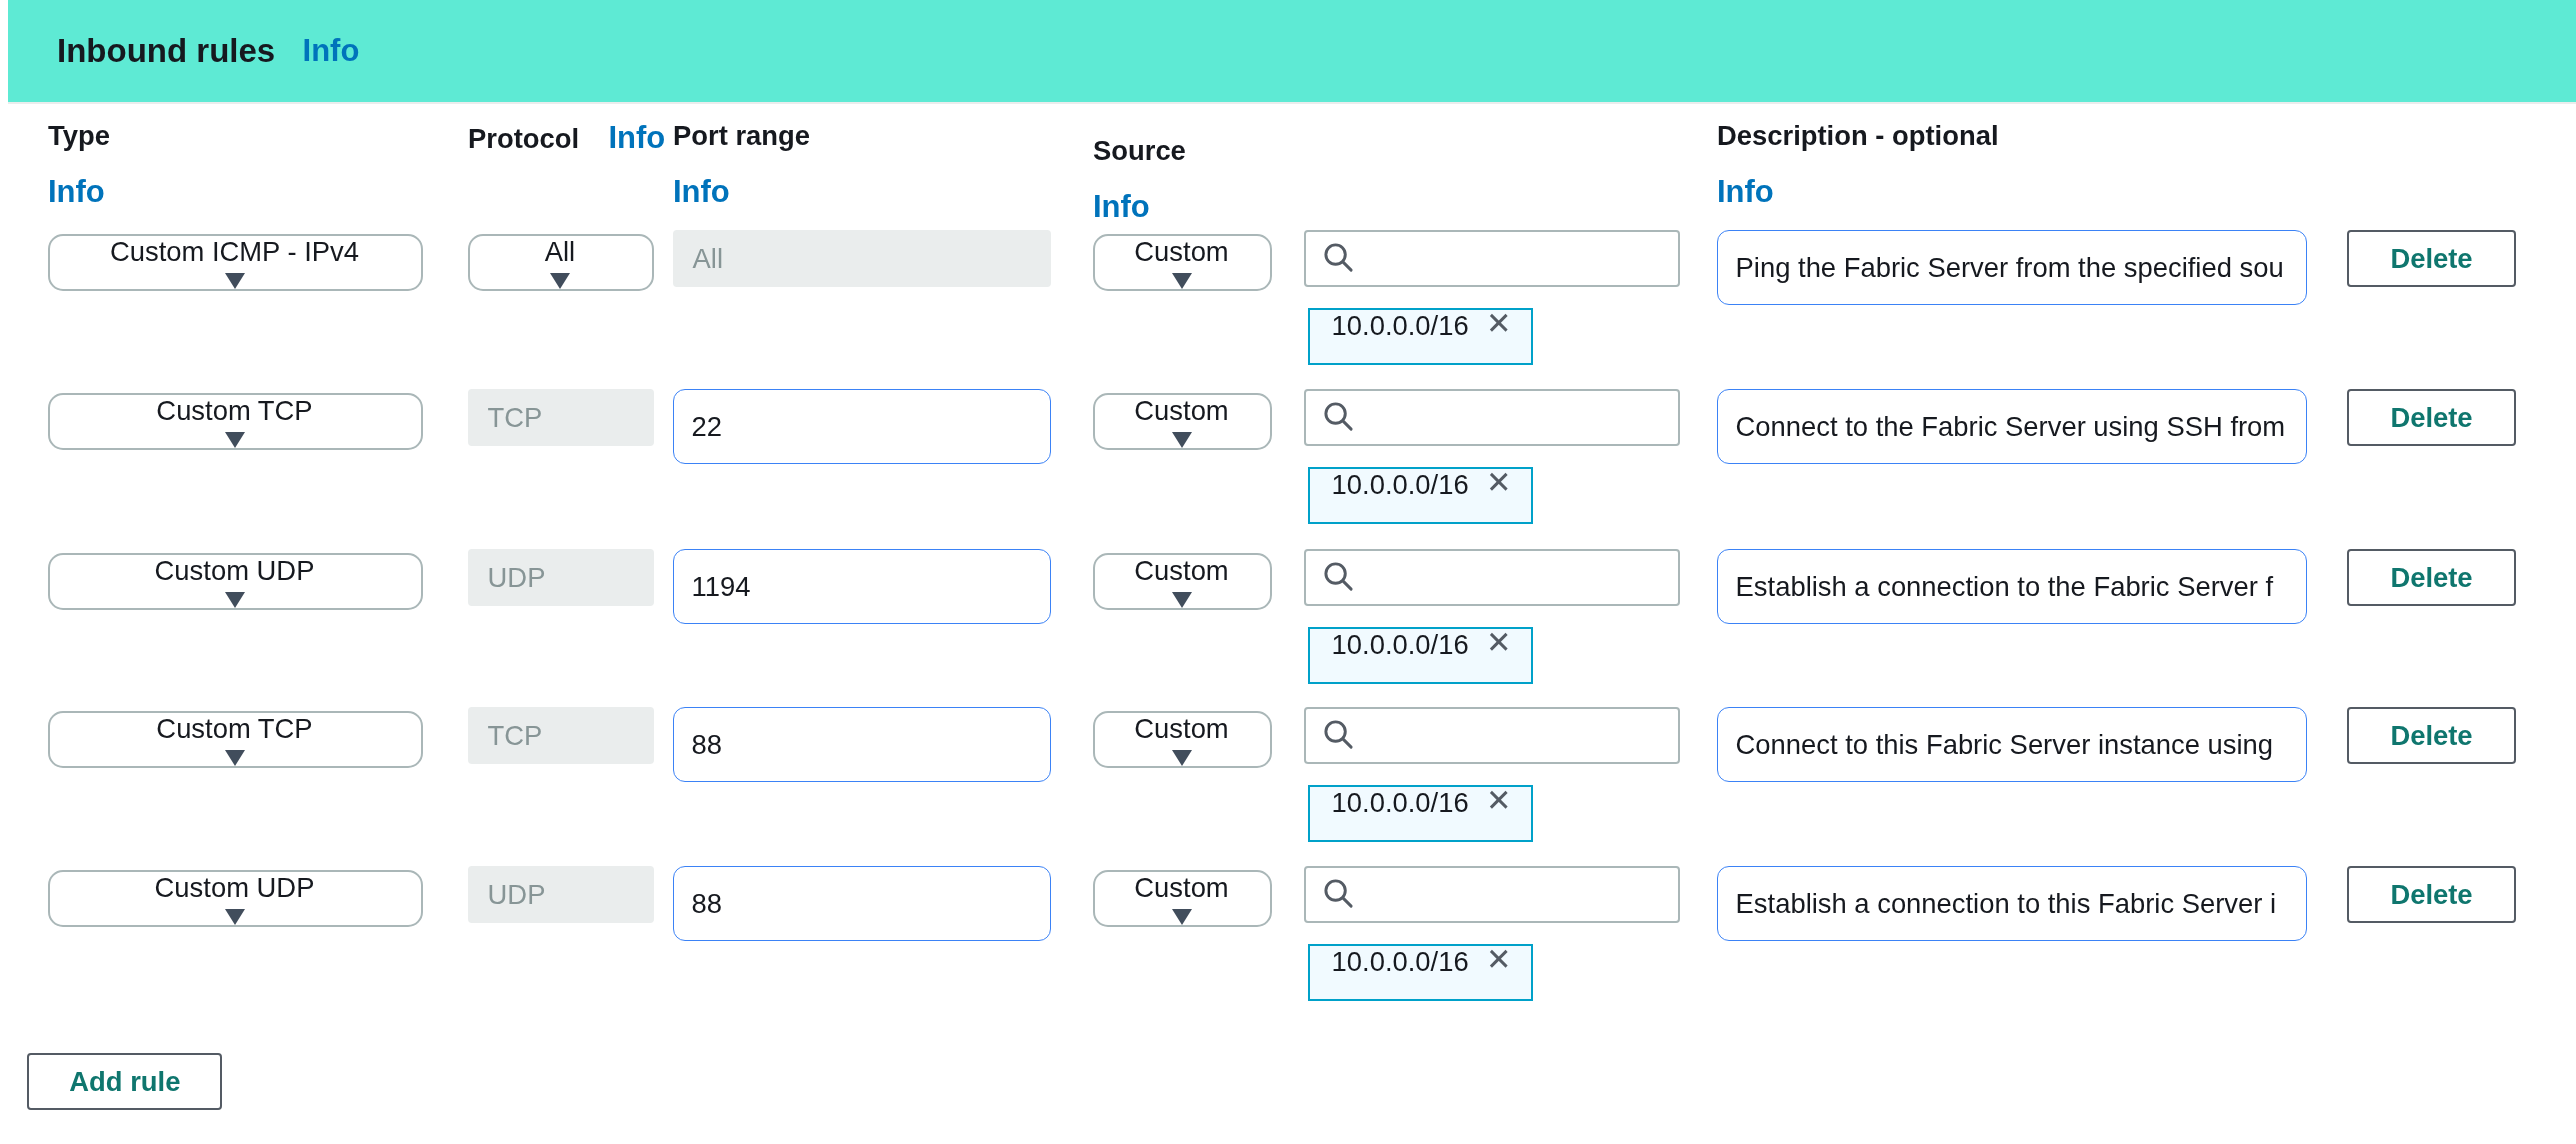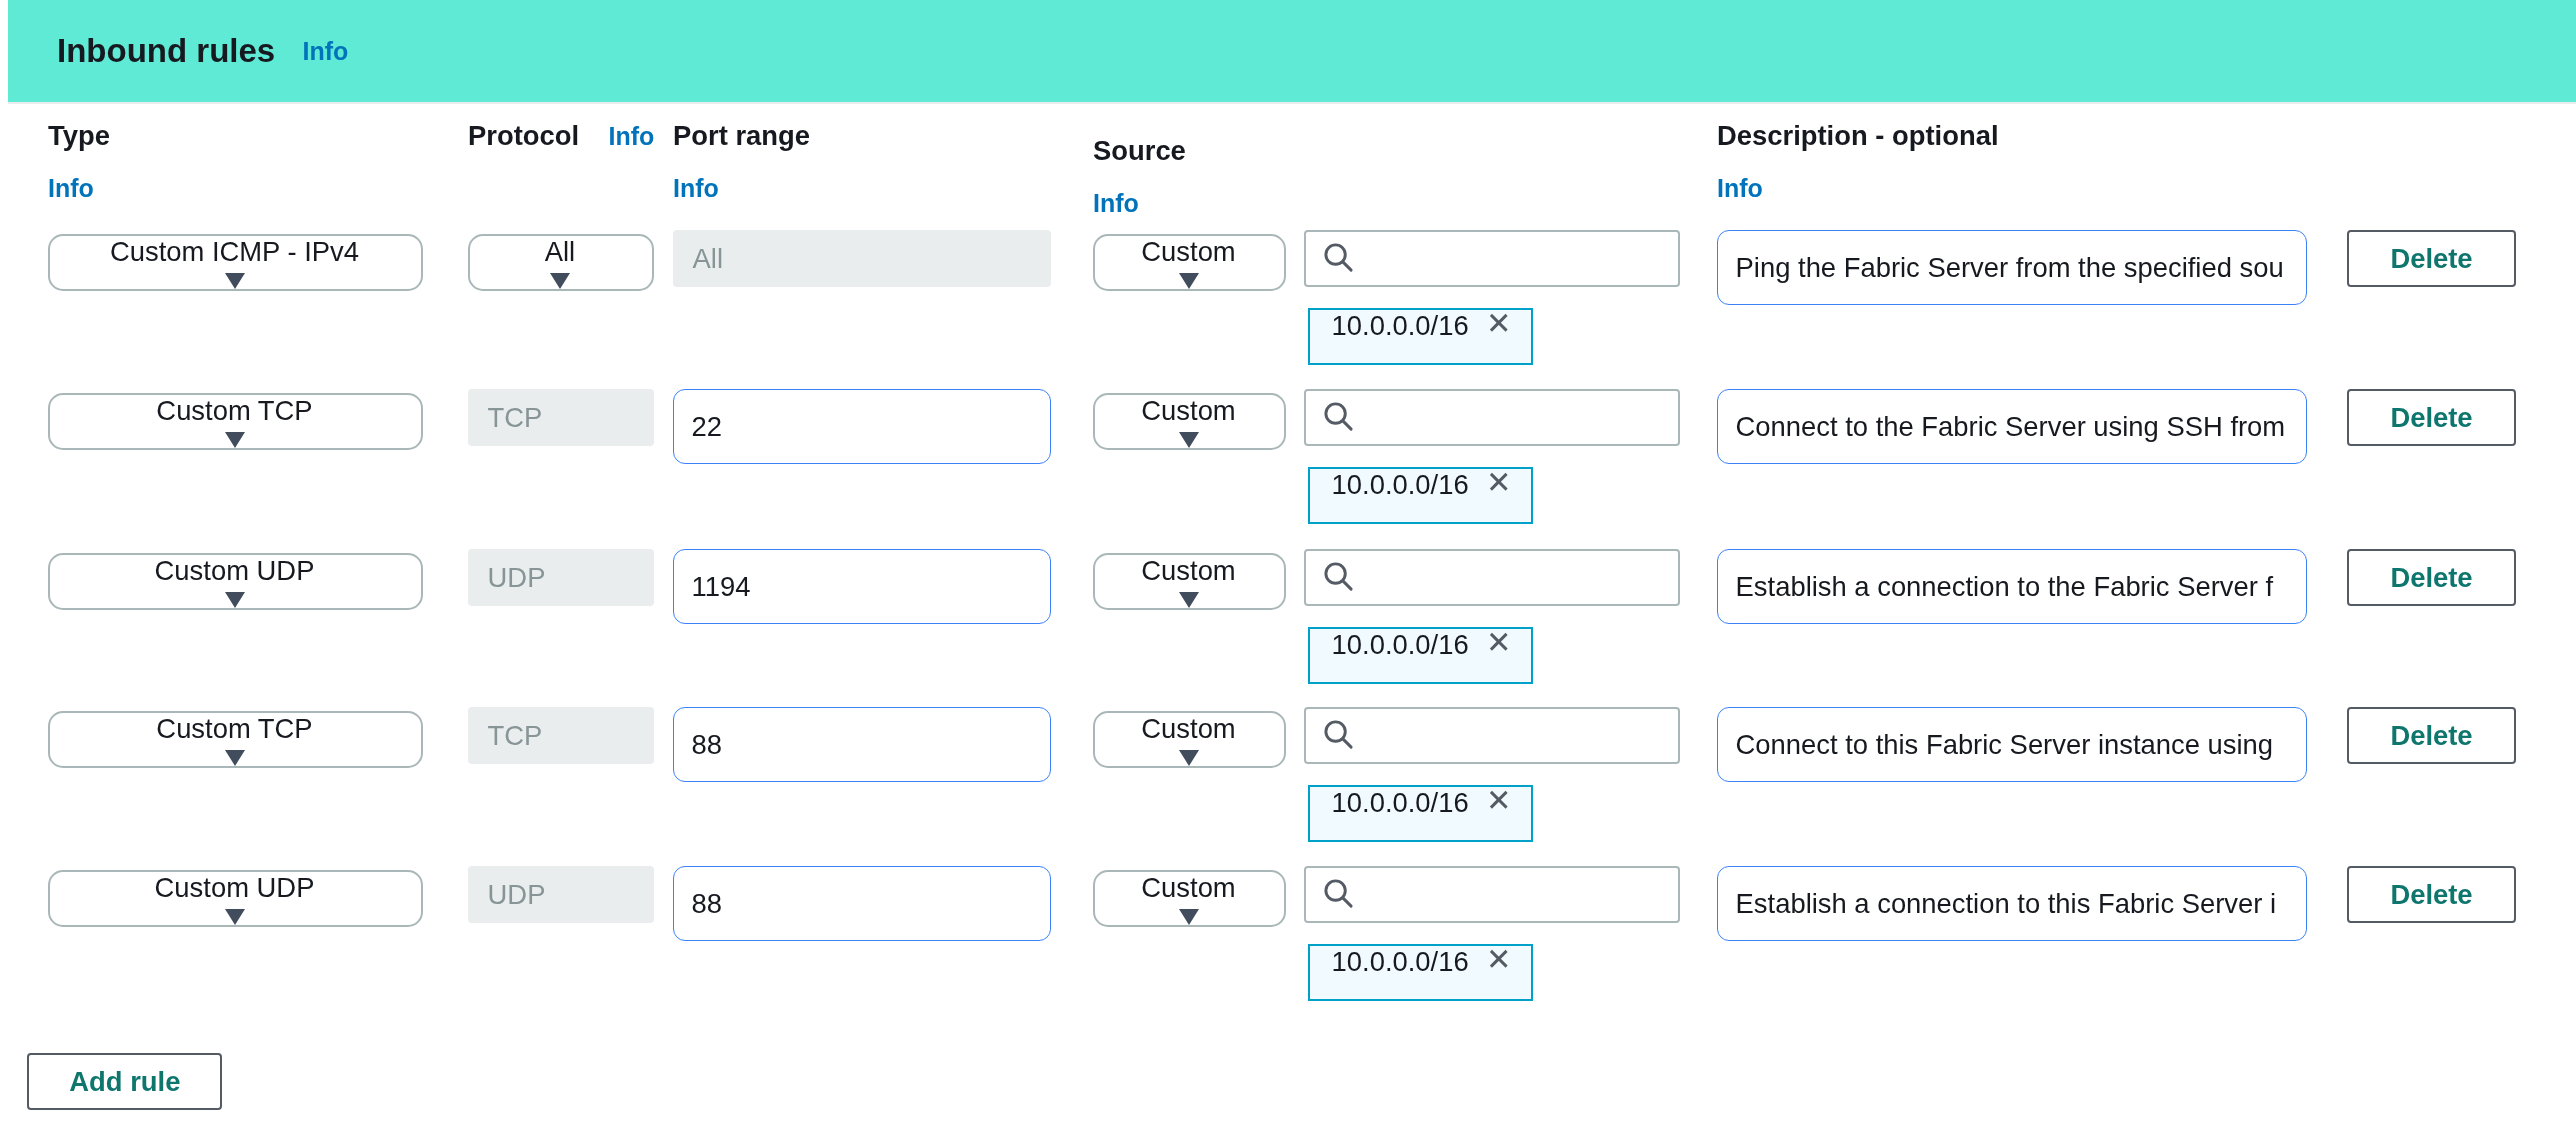--- a/index.html
+++ b/index.html
@@ -5,21 +5,21 @@
   * { margin:0; padding:0; box-sizing:border-box; }
   html,body { width:2576px; height:1145px; background:#ffffff;
               font-family:"Liberation Sans", sans-serif; color:#16191f; overflow:hidden; }
   .canvas { position:relative; width:2576px; height:1145px; }
 
   
   .band { position:absolute; top:0; left:8px; width:100%; height:104px;
           background:#5eead4; border-bottom:2px solid #eaeded;
           display:flex; align-items:center; }
   .title { font-size:33px; font-weight:700; color:#16191f; margin-left:49px; }
-  .info-link { font-size:25px; font-weight:700; color:#0073bb; cursor:pointer; white-space:nowrap; }
+  .info-link { font-size:31px; font-weight:700; color:#0073bb; cursor:pointer; white-space:nowrap; }
   .band .info-link { margin-left:27.4px; }
 
   
   .colhead { position:absolute; top:120px; display:flex; align-items:baseline; gap:21.6px;
              font-size:27.4px; font-weight:700; color:#16191f; white-space:nowrap;flex-direction:column; }
   .colhead.stacked { flex-direction:row; gap:11.8px; }
   .colhead.stacked .info-link { margin-left:17.6px; }
 
   
   .rule-row { position:absolute; left:0; width:100%; height:157px; }
@@ -55,21 +55,21 @@
 
   .btn { position:absolute; top:0; height:57px; background:#fff;
          border:2px solid #545b64; border-radius:3.9px; cursor:pointer;
          display:flex; align-items:center; justify-content:center;
          font-size:27.4px; font-weight:700; color:#0f766e; font-family:inherit; }
 
   
   .c-type   { left:48px;   width:375px; }
   .c-proto  { left:468px;  width:186px; }
   .c-port   { left:673px;  width:378px; }
-  .c-src    { left:1093px; width:193px; }
+  .c-src    { left:1093px; width:179px; }
   .c-search { left:1304px; width:376px; }
   .c-chip   { left:1308px; width:225px; }
   .c-desc   { left:1717px; width:590px; }
   .c-del    { left:2347px; width:169px; }
 
   .add-rule { position:absolute; left:27.4px; top:1053px; width:195px; height:57px; }
 </style>
 </head>
 <body>
 

